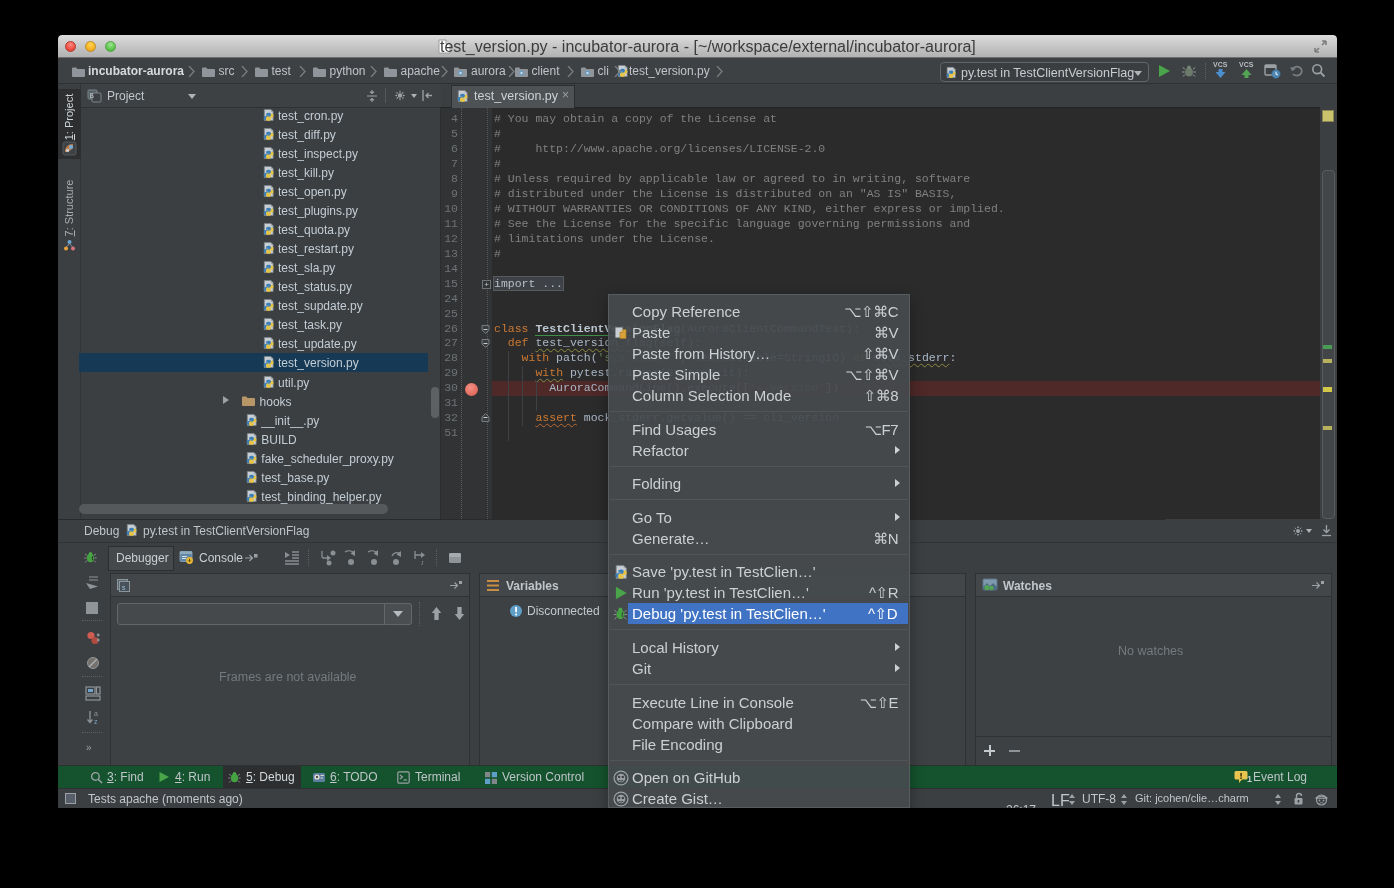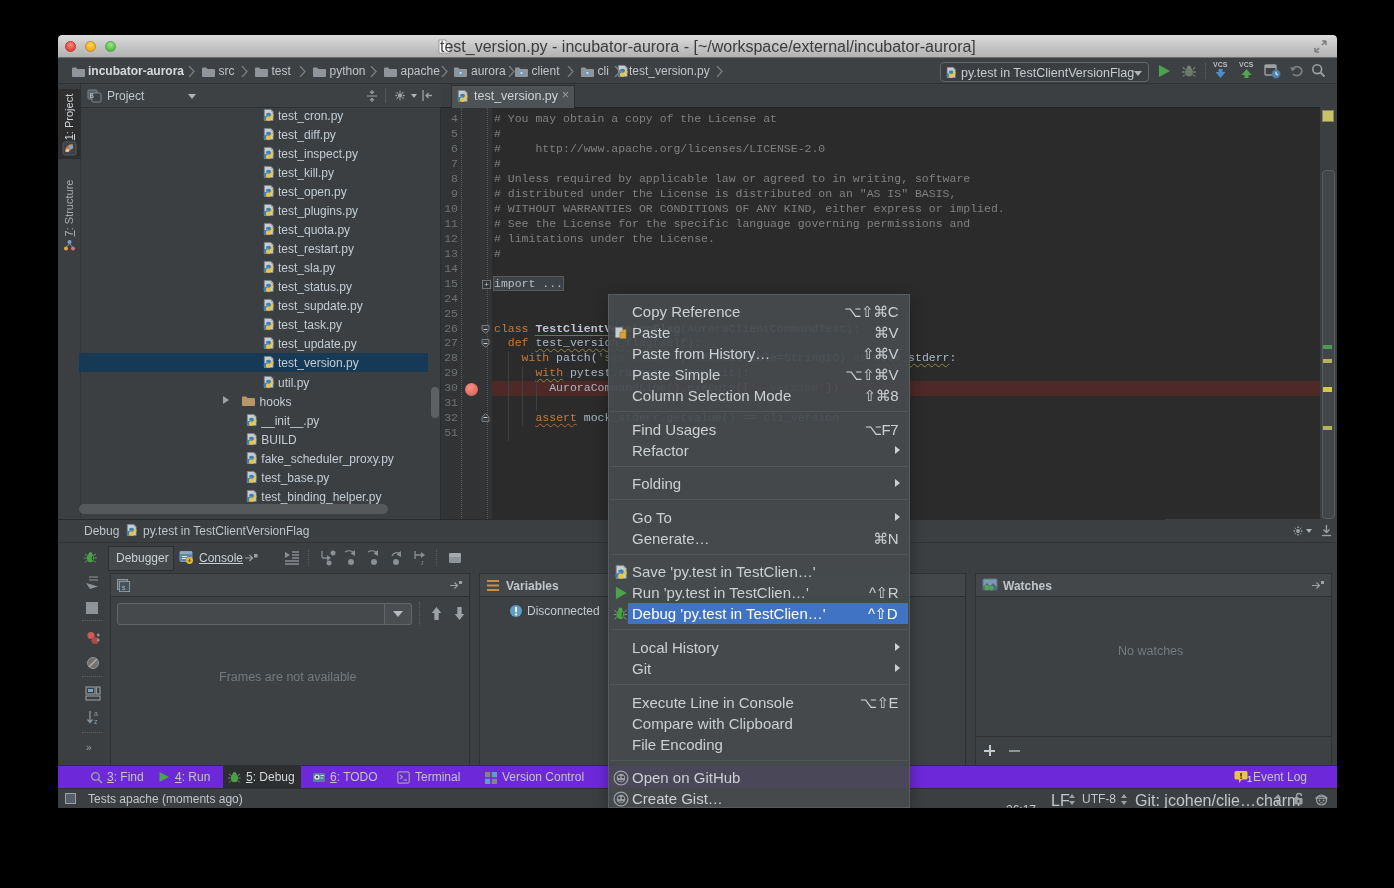--- a/index.html
+++ b/index.html
@@ -478,21 +478,21 @@
         </svg>
         <div class="r" style="left:50px;top:26px;width:66px;height:25px;background:#46494b;border:1px solid #2c2e30;"></div>
 <div class="r" style="left:58px;top:30.5px;font-size:12px;color:#c9cfd3;">Debugger</div>
 <svg class="r" style="left:121px;top:30px;" width="15" height="15" viewBox="0 0 15 15">
           <rect x="1" y="1.5" width="12" height="10" rx="1" fill="#5e86a8" stroke="#7f98ad"></rect>
           <rect x="1" y="1.5" width="12" height="2.6" fill="#8fa9bd"></rect>
           <path d="M3 6.5 h5 M3 8.5 h4" stroke="#d7e2ea" stroke-width="1"></path>
           <circle cx="10.5" cy="10.5" r="3.4" fill="#e8b734"></circle>
           <path d="M10.5 8.6 v3 M9.2 10.4 l1.3 1.4 1.3-1.4" stroke="#6b5210" stroke-width="1" fill="none"></path>
         </svg>
-<div class="r" style="left:141px;top:30.5px;font-size:12px;color:#c9cfd3;text-decoration:underline;">Console</div>
+<div class="r" style="left:141px;top:30.5px;font-size:12px;color:#c9cfd3;">Console</div>
 <svg class="r" style="left:186px;top:33px;" width="14" height="10" viewBox="0 0 14 10">
           <path d="M1 5 H8 M5.5 2 L8.5 5 L5.5 8" stroke="#9ba1a5" stroke-width="1.2" fill="none"></path>
           <rect x="10" y="1" width="3.5" height="3.5" fill="#9ba1a5"></rect>
         </svg>
         <svg class="r" style="left:226px;top:30px;" width="16" height="16" viewBox="0 0 16 16">
           <path d="M1 2 L6 5 L1 8 Z" fill="#898f93"></path>
           <path d="M8 2 H15 M8 5 H15 M8 8 H15 M1 11 H15 M1 14 H15" stroke="#898f93" stroke-width="1.3" fill="none"></path>
         </svg>
         <div class="r" style="left:250px;top:29px;width:1px;height:17px;border-left:1px dotted #5c6062;"></div>
         <svg class="r" style="left:262px;top:30px;" width="16" height="16" viewBox="0 0 16 16">
@@ -612,21 +612,21 @@
  <div class="r" style="left:142px;top:70px;font-size:12.5px;color:#747a7e;">No watches</div>
  <div class="r" style="left:0;top:162px;width:355px;height:29px;border-top:1px solid #2f3234;">
    <div class="r" style="left:7px;top:7px;width:13px;height:13px;">
               <div class="r" style="left:5.5px;top:1px;width:2px;height:11px;background:#c3c9cd;"></div>
               <div class="r" style="left:1px;top:5.5px;width:11px;height:2px;background:#c3c9cd;"></div>
             </div>
    <div class="r" style="left:33px;top:12.5px;width:11px;height:2px;background:#8e9498;"></div>
  </div>
 </div>
       </div>
-      <div class="r" style="left:0;top:730px;width:1279px;height:23px;background:#6d28d9;border-top:1px solid #2e3133;">
+      <div class="r" style="left:0;top:730px;width:1279px;height:23px;background:#14532d;border-top:1px solid #2e3133;">
         <svg class="r" style="left:32px;top:5px;" width="13" height="13" viewBox="0 0 13 13">
           <circle cx="5.4" cy="5.4" r="3.8" stroke="#9ba1a5" stroke-width="1.4" fill="none"></circle>
           <path d="M8.2 8.2 L12 12" stroke="#9ba1a5" stroke-width="1.6"></path>
         </svg>
 <div class="r" style="left:49px;top:4px;font-size:12px;color:#bfc5c9;"><span style="text-decoration:underline">3</span>: Find</div>
 <svg class="r" style="left:100px;top:5px;" width="12" height="12" viewBox="0 0 12 12">
           <path d="M1.5 1 L11 6 L1.5 11 Z" fill="#4aa54a"></path>
         </svg>
 <div class="r" style="left:117px;top:4px;font-size:12px;color:#bfc5c9;"><span style="text-decoration:underline">4</span>: Run</div>
 <div class="r" style="left:165px;top:0px;width:78px;height:23px;background:#2c2e30;"></div>
@@ -673,21 +673,21 @@
  <div class="r" style="left:993px;top:2.5px;font-size:16px;color:#c0c6cb;">LF</div>
  <svg class="r" style="left:1010px;top:5px;" width="8" height="11" viewBox="0 0 8 11">
           <path d="M4 0 L7 4 H1 Z" fill="#9ba1a5"></path>
           <path d="M4 11 L1 7 H7 Z" fill="#9ba1a5"></path>
         </svg>
  <div class="r" style="left:1024px;top:2.5px;font-size:12px;color:#c0c6cb;">UTF-8</div>
  <svg class="r" style="left:1062px;top:5px;" width="8" height="11" viewBox="0 0 8 11">
           <path d="M4 0 L7 4 H1 Z" fill="#9ba1a5"></path>
           <path d="M4 11 L1 7 H7 Z" fill="#9ba1a5"></path>
         </svg>
- <div class="r" style="left:1077px;top:2.5px;font-size:16px;color:#c0c6cb;">Git: jcohen/clie…charm</div>
+ <div class="r" style="left:1077px;top:2.5px;font-size:11px;color:#c0c6cb;">Git: jcohen/clie…charm</div>
  <svg class="r" style="left:1216px;top:5px;" width="8" height="11" viewBox="0 0 8 11">
           <path d="M4 0 L7 4 H1 Z" fill="#9ba1a5"></path>
           <path d="M4 11 L1 7 H7 Z" fill="#9ba1a5"></path>
         </svg>
  <svg class="r" style="left:1234px;top:3px;" width="13" height="14" viewBox="0 0 13 14">
           <rect x="2.5" y="6" width="8" height="6.5" rx="1" fill="#9ba1a5"></rect>
           <path d="M4.5 6 V4 a2.5 2.5 0 0 1 5 0" fill="none" stroke="#9ba1a5" stroke-width="1.4"></path>
           <rect x="5.7" y="8" width="1.6" height="2.5" fill="#3c3f41"></rect>
         </svg>
  <svg class="r" style="left:1256px;top:3px;" width="15" height="15" viewBox="0 0 15 15">

